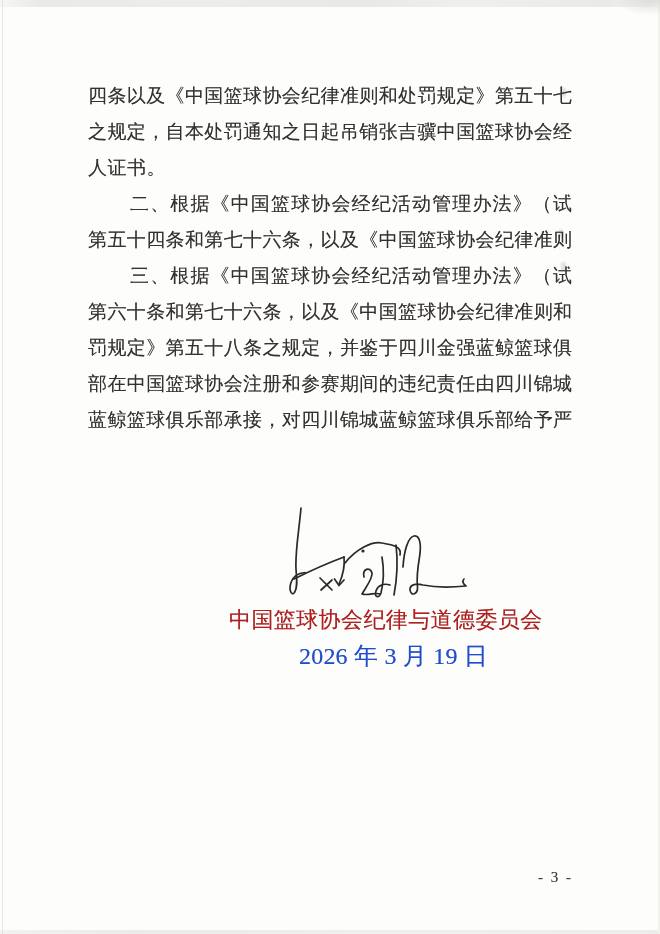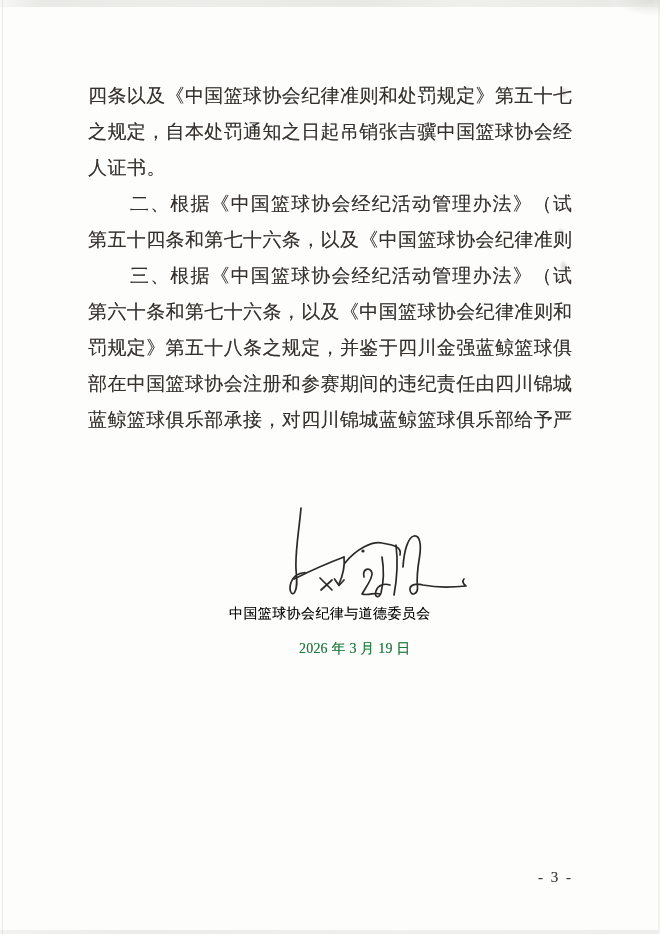--- a/index.html
+++ b/index.html
@@ -33,26 +33,26 @@
     text-align:justify;text-align-last:justify;text-justify:inter-character;
     white-space:normal;overflow:hidden;
   }
   .line.indent{text-indent:42px;}
   .line.end{text-align:right;text-align-last:left;letter-spacing:.5px;}
   
   .signature{position:absolute;left:278px;top:497px;width:200px;height:112px;}
   .signature svg{display:block;width:100%;height:100%;}
   .signer{
     position:absolute;left:229px;top:605px;width:252px;
-    font-size:14px;letter-spacing:.4px;color:#000000;
+    font-size:22px;letter-spacing:.4px;color:#b91c1c;
     text-shadow:0 0 .5px rgba(70,64,58,.5);white-space:nowrap;
   }
   .doc-date{
     position:absolute;left:299px;top:640px;width:140px;
-    font-size:14px;color:#15803d;letter-spacing:.2px;
+    font-size:24px;color:#1d4ed8;letter-spacing:.2px;
     text-shadow:0 0 .5px rgba(70,64,58,.5);white-space:nowrap;
   }
   .page-number{
     position:absolute;left:538px;top:869px;
     font-size:15px;color:#3a3835;letter-spacing:2px;
     text-shadow:0 0 .4px rgba(70,64,58,.5);
   }
 </style>
 </head>
 <body>

